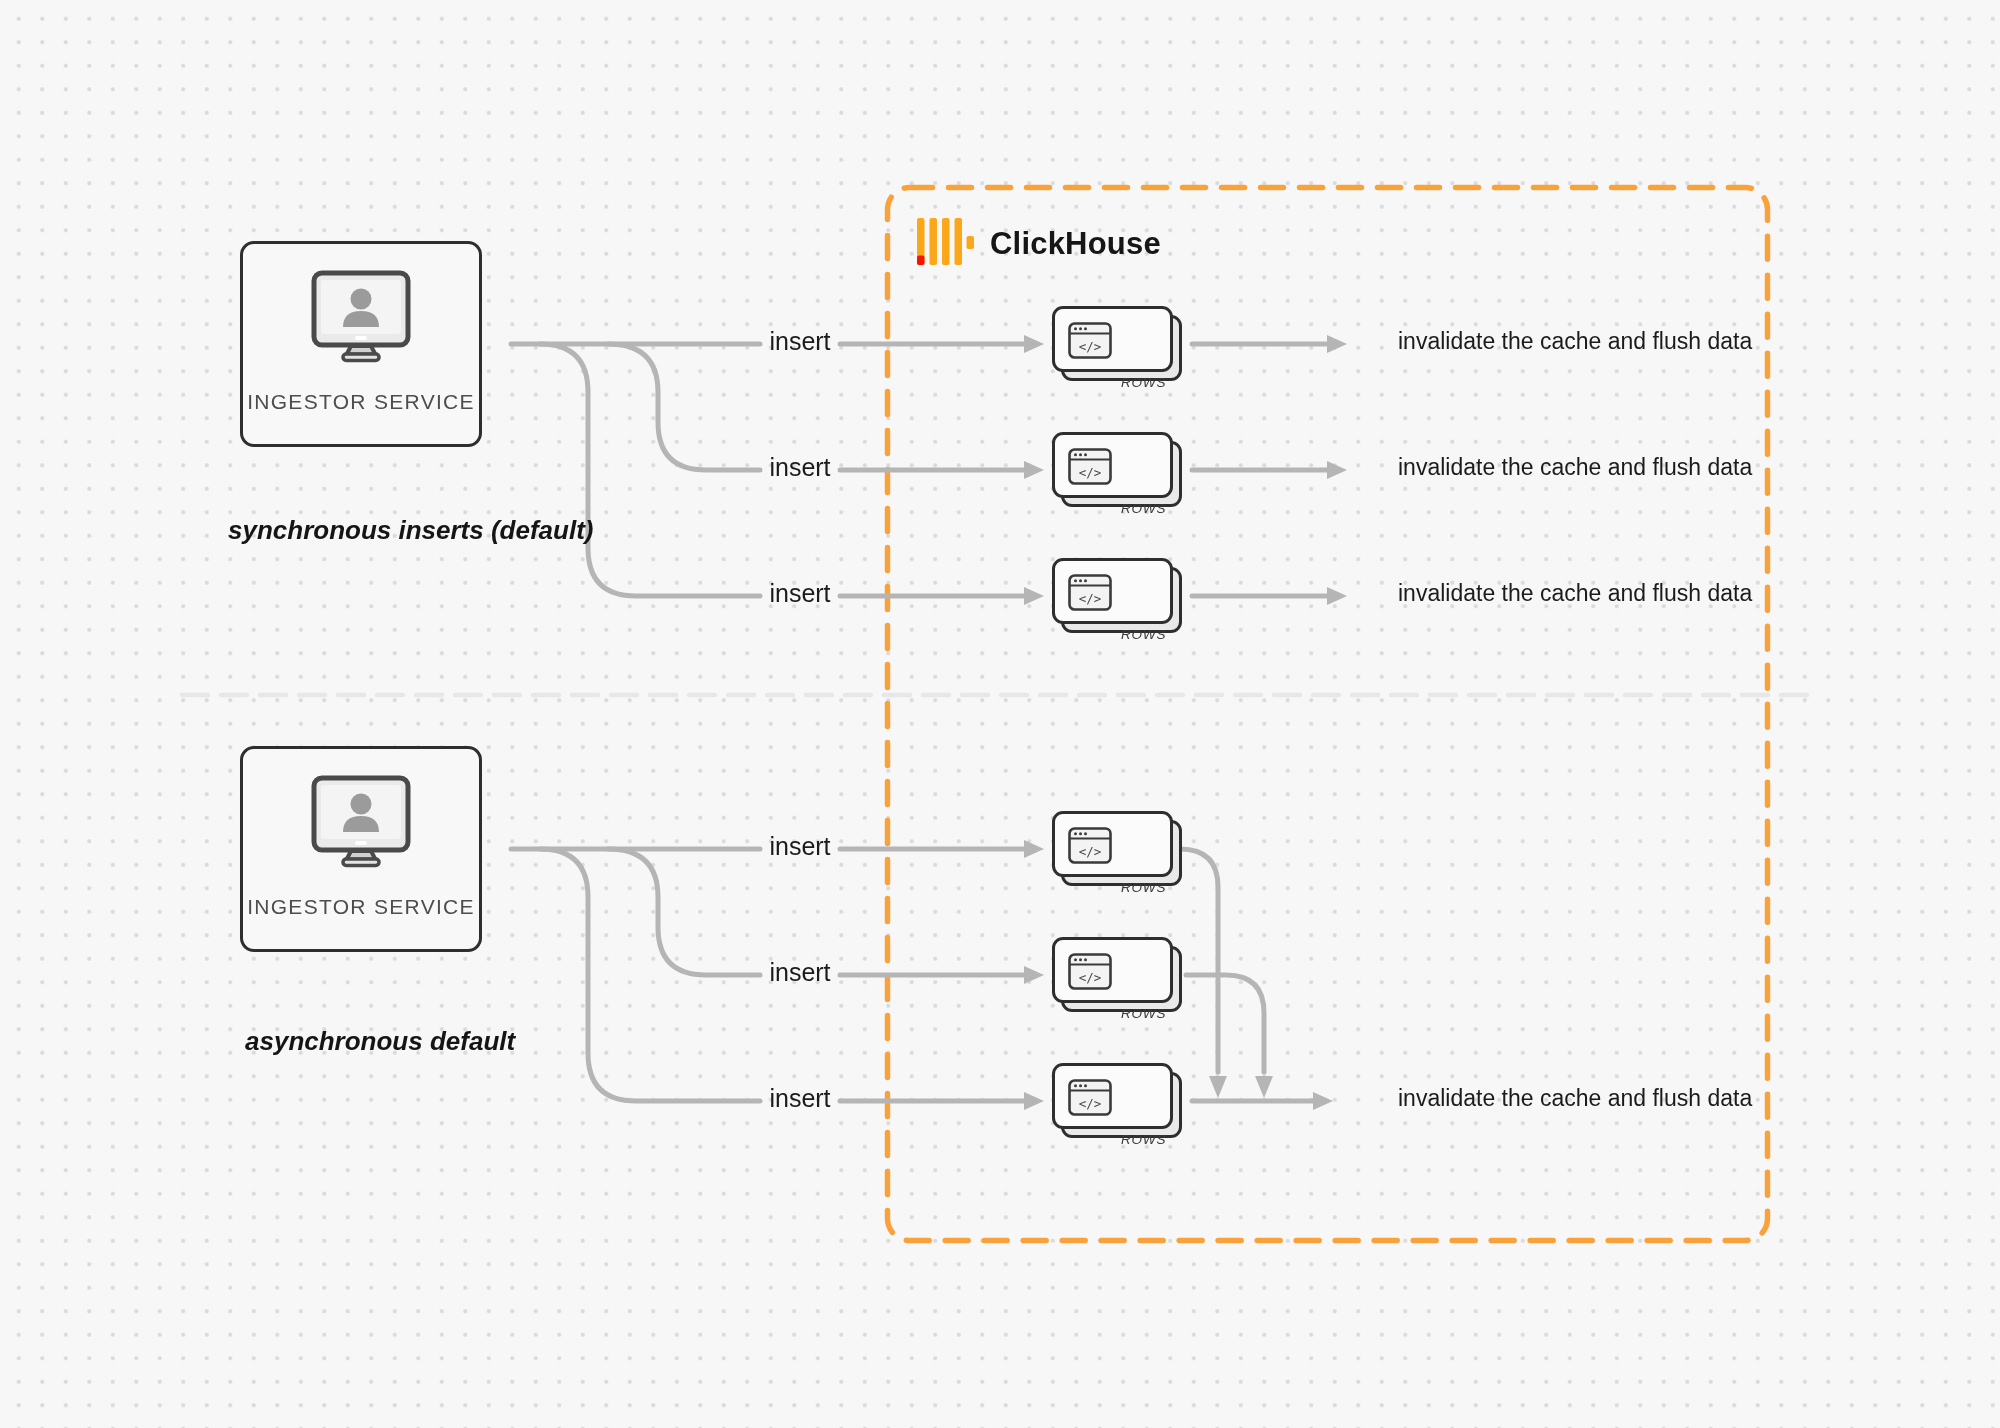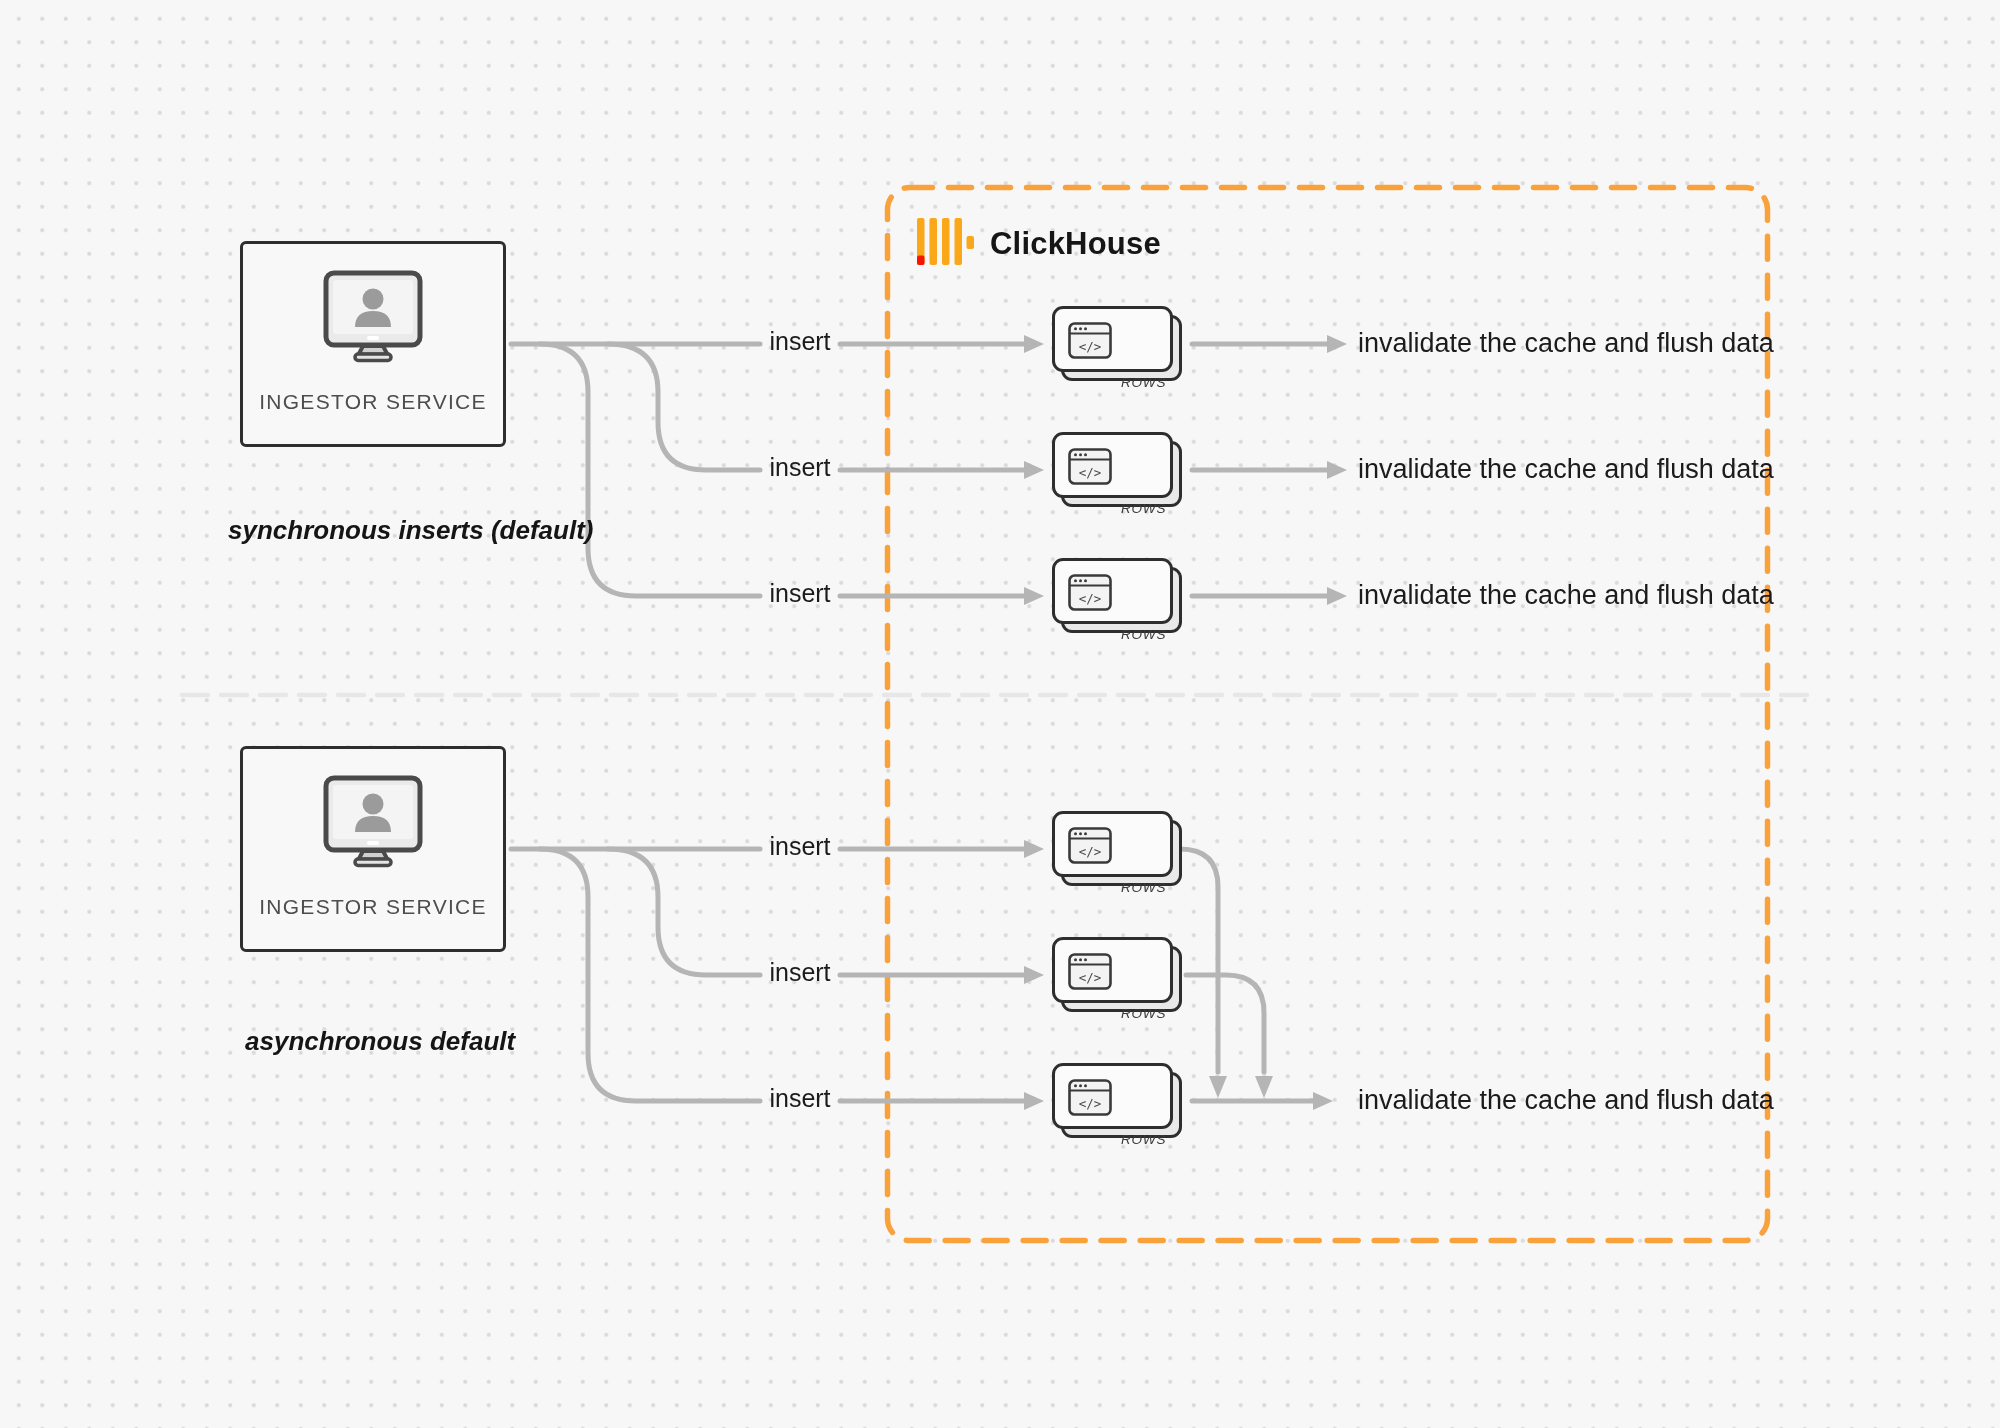--- a/index.html
+++ b/index.html
@@ -20,32 +20,32 @@
   .wire{stroke:var(--line);stroke-width:5;fill:none;stroke-linecap:round;}
   .head{fill:var(--line);stroke:none;}
   .boundary{stroke:var(--accent-orange);stroke-width:5.5;fill:none;stroke-linecap:round;stroke-dasharray:23 16;}
   .divider{stroke:var(--divider);stroke-width:4.5;fill:none;stroke-linecap:round;stroke-dasharray:26 13;}
   .logo-bar{fill:var(--logo-yellow);}
   .logo-red{fill:var(--logo-red);}
 
   .brand-label{position:absolute;left:990px;top:226px;font-size:31px;font-weight:600;color:#161616;letter-spacing:.2px;}
 
   .service-box{
-    position:absolute;width:266px;height:206px;box-sizing:border-box;
-    background:var(--box-fill);border:3.5px solid var(--border);border-radius:6px;
+    position:absolute;width:242px;height:206px;box-sizing:border-box;
+    background:var(--box-fill);border:3.5px solid var(--border);border-radius:14px;
     display:flex;flex-direction:column;align-items:center;
   }
   .service-box .monitor{margin-top:25px;}
   .service-label{position:absolute;bottom:30px;width:100%;text-align:center;
     font-size:21px;color:var(--muted);letter-spacing:1.3px;}
 
   .section-label{position:absolute;font-size:26px;font-weight:700;color:#151515;font-style:italic;}
 
   .flow-label{position:absolute;width:86px;text-align:center;font-size:25px;color:var(--ink);}
-  .result-label{position:absolute;font-size:27px;color:var(--ink);white-space:nowrap;}
+  .result-label{position:absolute;font-size:23px;color:var(--ink);white-space:nowrap;margin-left:40px;}
 
   .card{position:absolute;width:130px;height:75px;}
   .card-back{position:absolute;left:9px;top:9px;width:121px;height:66px;box-sizing:border-box;
     background:var(--card-back);border:3px solid var(--border);border-radius:11px;}
   .card-front{position:absolute;left:0;top:0;width:121px;height:66px;box-sizing:border-box;
     background:var(--card-fill);border:3px solid var(--border);border-radius:11px;}
   .card-front .browser-icon{position:absolute;left:13px;top:13px;}
   .rows-label{position:absolute;left:66px;top:0;height:100%;display:flex;align-items:center;
     font-size:13.5px;font-style:italic;color:#3a3a3a;letter-spacing:.8px;margin-top:43px;}
 </style>

